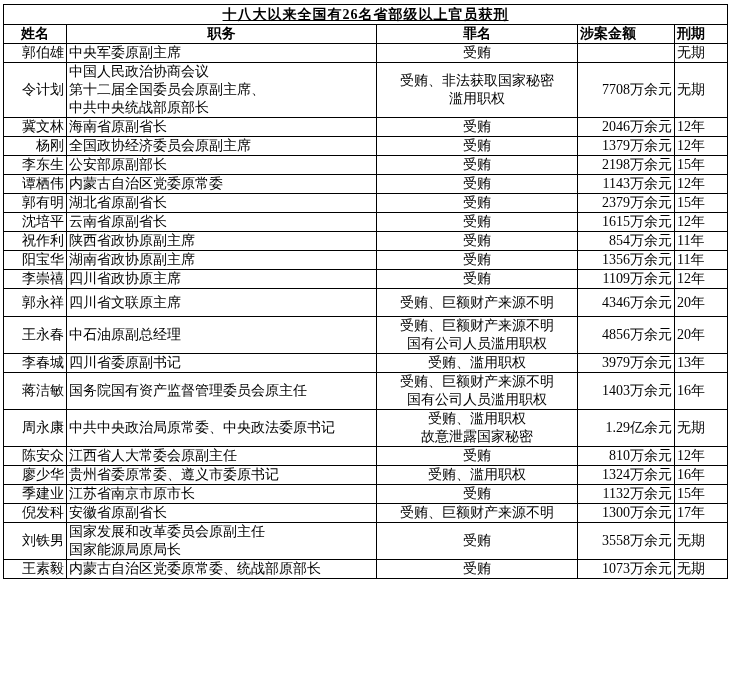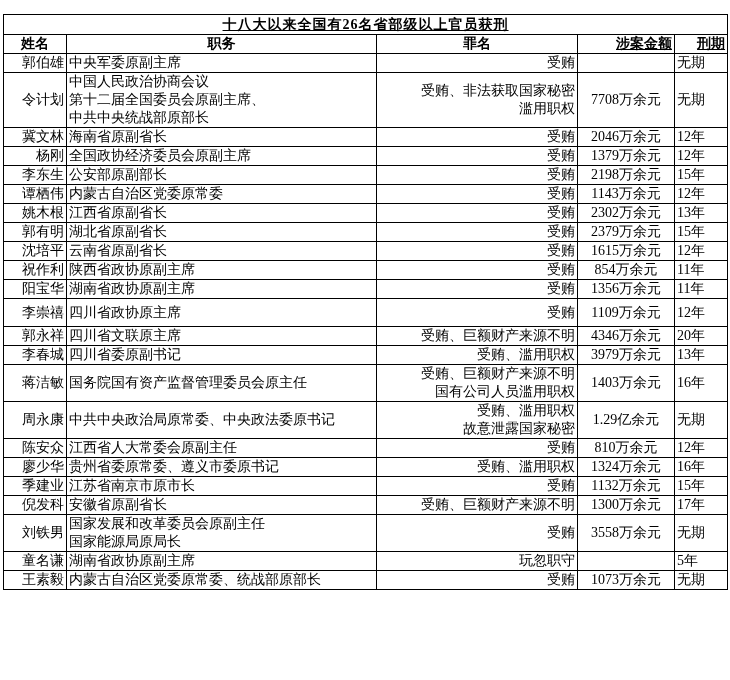--- a/index.html
+++ b/index.html
@@ -6,21 +6,21 @@
     margin: 0;
     padding: 0;
     background: #ffffff;
     color: #000000;
     font-family: "Liberation Serif", "DejaVu Serif", serif;
   }
   .page {
     width: 730px;
     height: 680px;
     box-sizing: border-box;
-    padding: 14px 3px;
+    padding: 4px 3px;
     background: #ffffff;
   }
   table.officials {
     border-collapse: collapse;
     width: 724px;
     table-layout: fixed;
   }
   table.officials th,
   table.officials td {
     border: 1px solid #000000;
@@ -41,30 +41,29 @@
     letter-spacing: 1px;
   }
   .head-row th {
     font-size: 15px;
     font-weight: bold;
     text-align: center;
     height: 19px;
   }
   .head-row th.col-amount,
   .head-row th.col-term {
-    text-align: right;
-    text-decoration: underline;
+    text-align: left;
   }
   tbody td { height: 19px; }
   
   tbody tr:nth-child(12) td { height: 28px; }
   .col-name     { text-align: right; }
   .col-position { text-align: left; white-space: pre-line; margin-left: 12px; }
-  .col-charge   { text-align: right; white-space: pre-line; }
-  .col-amount   { text-align: center; }
+  .col-charge   { text-align: center; white-space: pre-line; }
+  .col-amount   { text-align: right; }
   .col-term     { text-align: left; padding-right: 3px; }
 </style>
 </head>
 <body>
 
 <div class="page">
   <table class="officials">
     <colgroup>
       <col style="width:63px">
       <col style="width:310px">
@@ -124,27 +123,20 @@
           <td class="col-term">15年</td>
         </tr>
         <tr>
           <td class="col-name">谭栖伟</td>
           <td class="col-position">内蒙古自治区党委原常委</td>
           <td class="col-charge">受贿</td>
           <td class="col-amount">1143万余元</td>
           <td class="col-term">12年</td>
         </tr>
         <tr>
-          <td class="col-name">姚木根</td>
-          <td class="col-position">江西省原副省长</td>
-          <td class="col-charge">受贿</td>
-          <td class="col-amount">2302万余元</td>
-          <td class="col-term">13年</td>
-        </tr>
-        <tr>
           <td class="col-name">郭有明</td>
           <td class="col-position">湖北省原副省长</td>
           <td class="col-charge">受贿</td>
           <td class="col-amount">2379万余元</td>
           <td class="col-term">15年</td>
         </tr>
         <tr>
           <td class="col-name">沈培平</td>
           <td class="col-position">云南省原副省长</td>
           <td class="col-charge">受贿</td>
@@ -170,20 +162,28 @@
           <td class="col-position">四川省政协原主席</td>
           <td class="col-charge">受贿</td>
           <td class="col-amount">1109万余元</td>
           <td class="col-term">12年</td>
         </tr>
         <tr>
           <td class="col-name">郭永祥</td>
           <td class="col-position">四川省文联原主席</td>
           <td class="col-charge">受贿、巨额财产来源不明</td>
           <td class="col-amount">4346万余元</td>
+          <td class="col-term">20年</td>
+        </tr>
+        <tr>
+          <td class="col-name">王永春</td>
+          <td class="col-position">中石油原副总经理</td>
+          <td class="col-charge">受贿、巨额财产来源不明
+国有公司人员滥用职权</td>
+          <td class="col-amount">4856万余元</td>
           <td class="col-term">20年</td>
         </tr>
         <tr>
           <td class="col-name">李春城</td>
           <td class="col-position">四川省委原副书记</td>
           <td class="col-charge">受贿、滥用职权</td>
           <td class="col-amount">3979万余元</td>
           <td class="col-term">13年</td>
         </tr>
         <tr>
@@ -232,27 +232,20 @@
         </tr>
         <tr>
           <td class="col-name">刘铁男</td>
           <td class="col-position">国家发展和改革委员会原副主任
 国家能源局原局长</td>
           <td class="col-charge">受贿</td>
           <td class="col-amount">3558万余元</td>
           <td class="col-term">无期</td>
         </tr>
         <tr>
-          <td class="col-name">童名谦</td>
-          <td class="col-position">湖南省政协原副主席</td>
-          <td class="col-charge">玩忽职守</td>
-          <td class="col-amount"></td>
-          <td class="col-term">5年</td>
-        </tr>
-        <tr>
           <td class="col-name">王素毅</td>
           <td class="col-position">内蒙古自治区党委原常委、统战部原部长</td>
           <td class="col-charge">受贿</td>
           <td class="col-amount">1073万余元</td>
           <td class="col-term">无期</td>
         </tr>
       </tbody>
   </table>
 </div>
 

